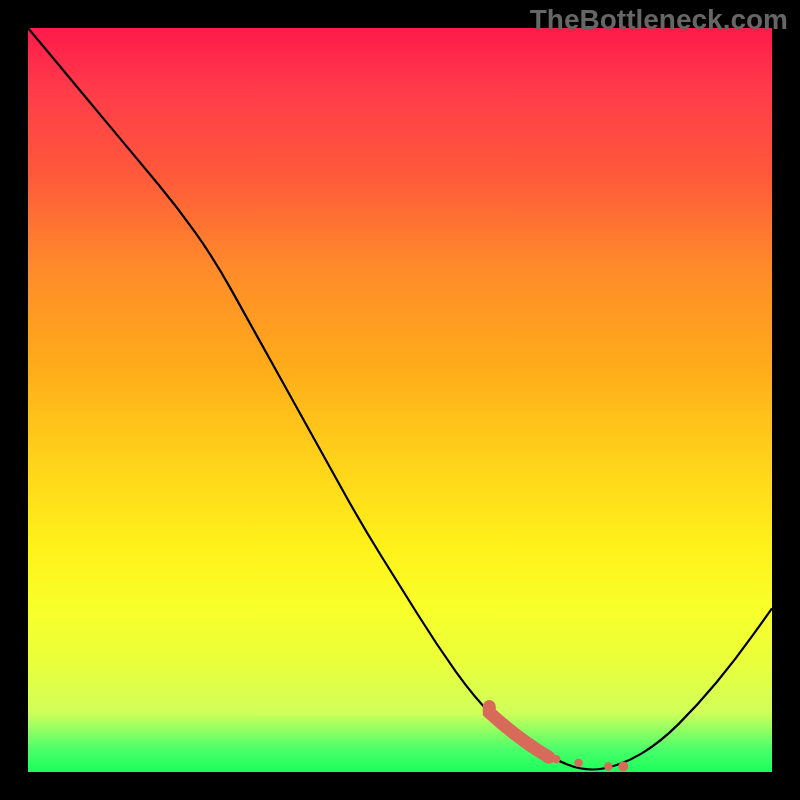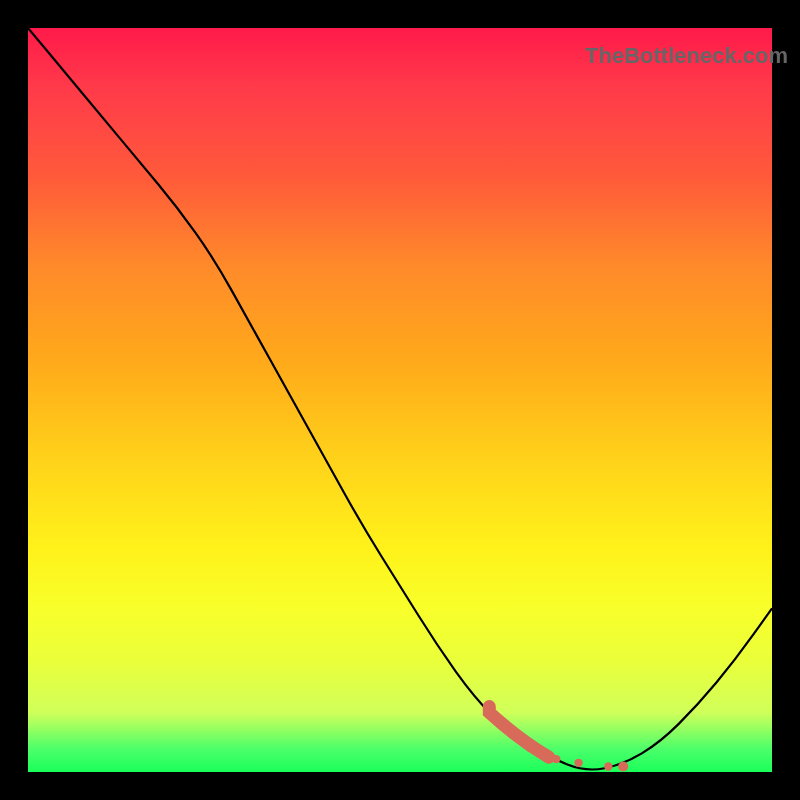--- a/index.html
+++ b/index.html
@@ -9,24 +9,23 @@
     background: #000;
     position: relative;
     font-family: Arial, sans-serif;
     overflow: hidden;
   }
   .watermark {
     position: absolute;
     top: 4px;
     right: 12px;
     color: #666;
-    font-size: 22px;
+    font-size: 28px;
     font-weight: bold;
     z-index: 10;
-    margin-top: 39px;
   }
   .plot-area {
     position: absolute;
     left: 28px;
     top: 28px;
     width: 744px;
     height: 744px;
     background: linear-gradient(to bottom,
       #ff1a4a 0%,
       #ff3a4a 8%,

